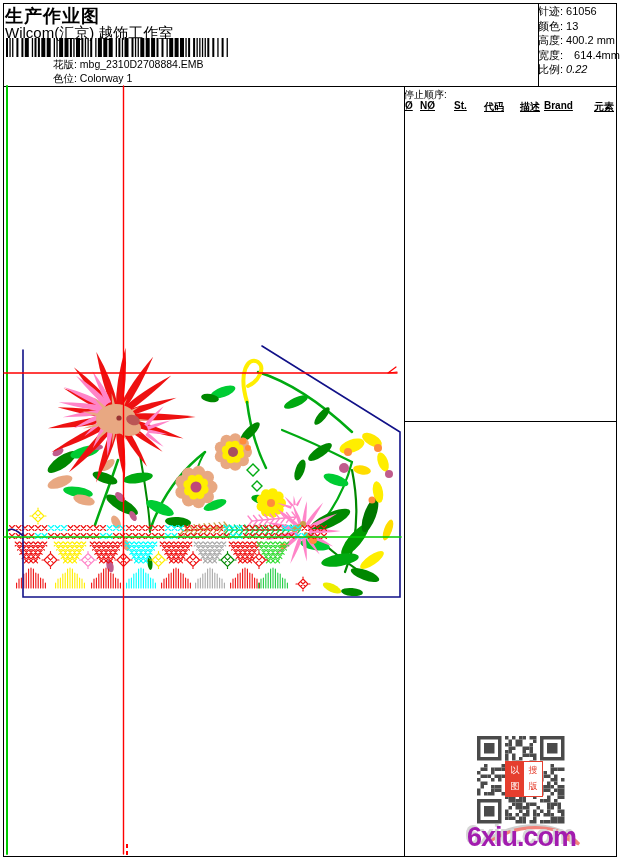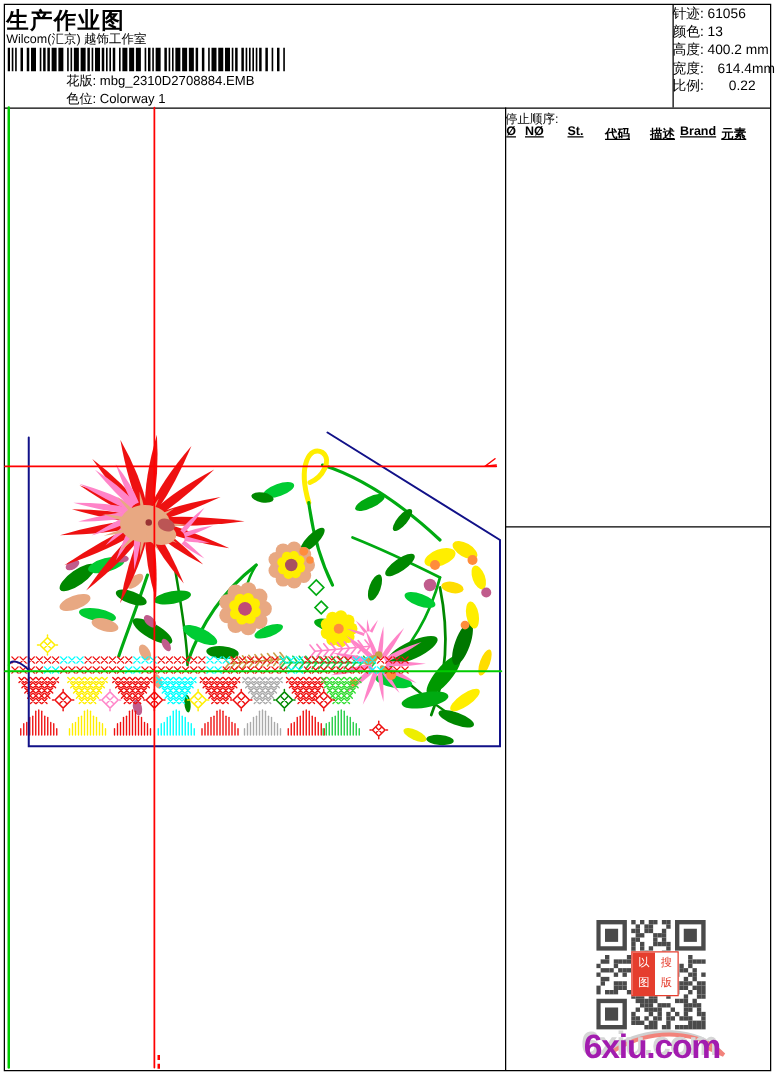--- a/index.html
+++ b/index.html
@@ -1,21 +1,21 @@
 <!DOCTYPE html>
 <html><head>
 <meta charset="utf-8">
 <style>
   html,body{margin:0;padding:0;background:#fff;}
   body{width:620px;height:860px;position:relative;font-family:"Liberation Sans",sans-serif;color:#000;}
   .page{position:absolute;left:3px;top:3px;width:612px;height:852px;border:1px solid #000;background:#fff;}
   .line{position:absolute;background:#000;}
   
   .title{position:absolute;left:5px;top:4px;font-size:18px;font-weight:bold;letter-spacing:1px;text-align:center;}
-  .subtitle{position:absolute;left:5px;top:24px;font-size:10px;}
+  .subtitle{position:absolute;left:5px;top:24px;font-size:15px;}
   .hdr-row{position:absolute;left:5px;font-size:10.5px;margin-left:48px;}
   .info{position:absolute;left:538px;top:4px;font-size:11px;line-height:14.6px;}
   .info div{white-space:nowrap;}
   
   .stop-title{position:absolute;left:404px;top:88px;font-size:10px;}
   .col-head{position:absolute;top:100px;font-size:10px;font-weight:bold;text-decoration:underline;white-space:nowrap;}
   #stop-rows{position:absolute;left:404px;top:108px;width:210px;}
   
   #design-svg{position:absolute;left:0;top:0;pointer-events:none;}
   
@@ -101,31 +101,31 @@
 <div class="hdr-row" style="top:72px;">
   <span>色位:</span>
   <span>Colorway 1</span>
 </div>
 
 <div class="info" id="info-box">
     <div><span>针迹:</span><span style="margin-left: 3px;">61056</span></div>
     <div><span>颜色:</span><span style="margin-left: 3px;">13</span></div>
     <div><span>高度:</span><span style="margin-left: 3px;">400.2 mm</span></div>
     <div><span>宽度:</span><span style="margin-left: 11px;">614.4mm</span></div>
-    <div><span>比例:</span><span style="margin-left: 20px;">0.22</span></div>
+    <div><span>比例:</span><span style="margin-left: 3px; font-style: italic;">0.22</span></div>
   </div>
 
 <div class="stop-title">停止顺序:</div>
 <span class="col-head" style="left:405px;">Ø</span>
 <span class="col-head" style="left:420px;text-align:center;">NØ</span>
 <span class="col-head" style="left:454px;">St.</span>
 <span class="col-head" style="left:484px;">代码</span>
 <span class="col-head" style="left:520px;">描述</span>
 <span class="col-head" style="left:544px;">Brand</span>
-<span class="col-head" style="left:577px;">元素</span>
+<span class="col-head" style="left:594px;">元素</span>
 <div id="stop-rows"></div>
 
 <svg id="design-svg" width="620" height="860" viewBox="0 0 620 860">
     <g>
       <path d="M118,460 C108,490 100,510 95,525" fill="none" stroke="#00AA11" stroke-width="2.5" stroke-linecap="round"></path>
       <path d="M140,455 C146,490 150,515 150,532" fill="none" stroke="#008800" stroke-width="2" stroke-linecap="round"></path>
       <path d="M150,530 C162,495 182,470 205,452" fill="none" stroke="#00AA11" stroke-width="2.5" stroke-linecap="round"></path>
       <path d="M205,452 C195,468 196,478 196,487" fill="none" stroke="#00AA11" stroke-width="2" stroke-linecap="round"></path>
       <path d="M258,372 C290,382 322,404 352,432" fill="none" stroke="#00AA11" stroke-width="2.5" stroke-linecap="round"></path>
       <path d="M282,430 C312,442 332,452 352,462" fill="none" stroke="#00AA11" stroke-width="2.2" stroke-linecap="round"></path>

